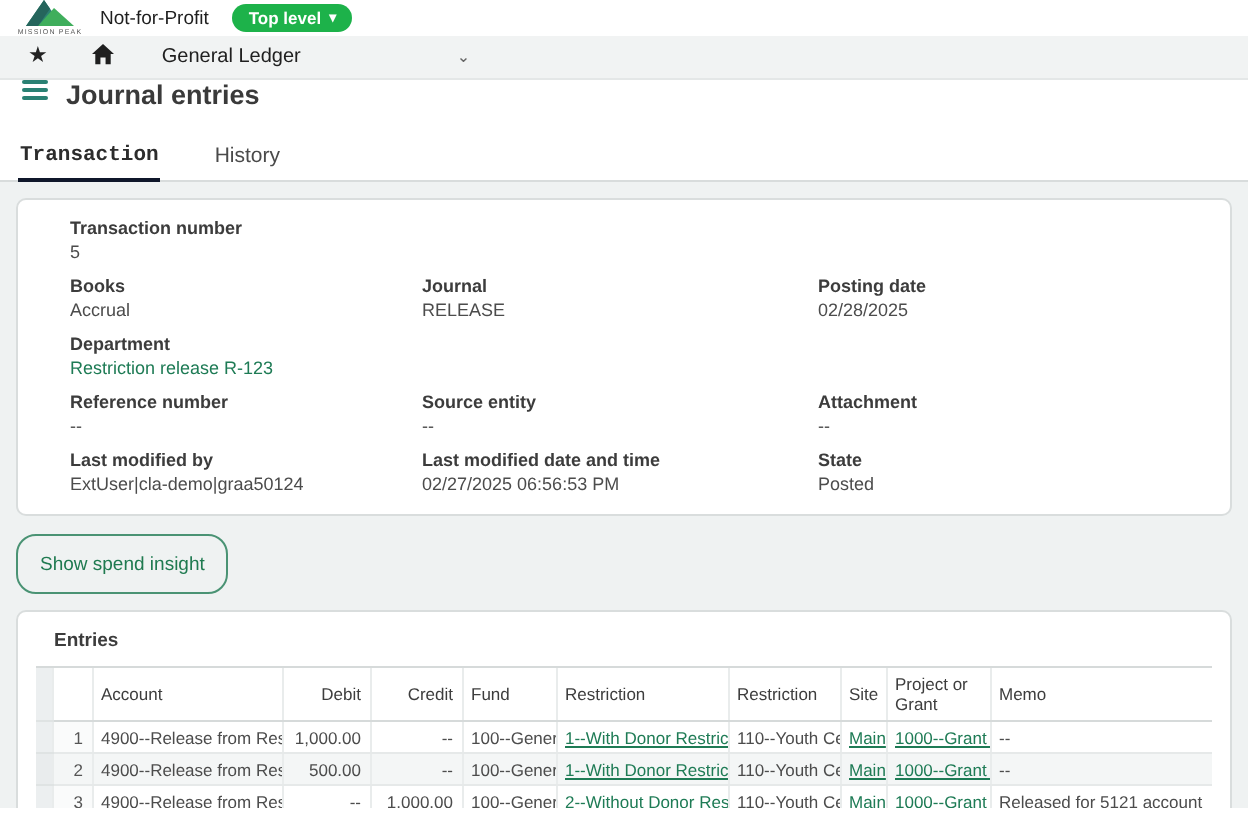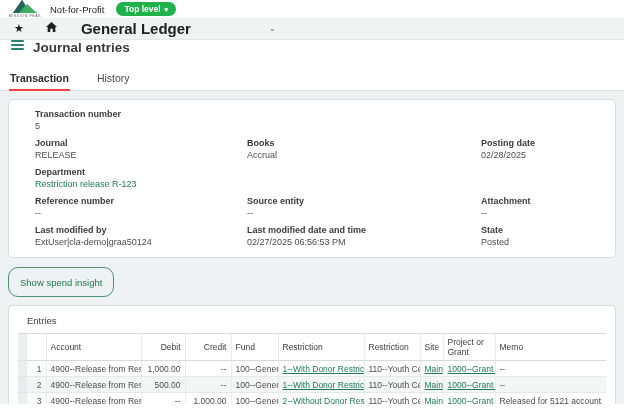--- a/index.html
+++ b/index.html
@@ -16,54 +16,54 @@
     background:#1db24a; color:#fff; border:none; border-radius:8px; height:14px;
     padding:0 8px; font-size:8.5px; font-weight:bold; font-family:"Liberation Sans",sans-serif; cursor:pointer; }
   .entity-pill .chev { font-size:7px; line-height:1; }
 
   
   .navbar { height:22px; background:#f1f3f3; display:flex; align-items:center;
     padding-left:14px; border-bottom:1px solid #e4e7e7; }
   .nav-icon { color:#222; font-size:11px; line-height:1; cursor:pointer; }
   .nav-icon.home { margin-left:22px; }
   .module-select { margin-left:24px; display:flex; align-items:center; cursor:pointer; }
-  .module-label { font-size:15px; font-weight:bold; color:#202020; }
+  .module-label { font-size:10px; font-weight:normal; color:#202020; }
   .module-chev { margin-left:78px; font-size:8px; color:#666; }
 
   
   .titlebar { height:28px; display:flex; gap:9px; padding-left:11px; background:#fff; }
   .hamburger { display:flex; flex-direction:column; gap:2px; }
   .hamburger i { display:block; width:13px; height:2px; background:#2a8173; border-radius:1px; }
   .page-title { font-size:13.5px; font-weight:600; color:#3a3a3a; }
 
   
   .tabs { display:flex; gap:26px; padding-left:9px; border-bottom:1px solid #d8dcdc; background:#fff; }
   .tab { font-size:10.5px; padding:4px 1px 5px; color:#4a4a4a; cursor:pointer; }
-  .tab.active { color:#2c2c2c; font-weight:600; border-bottom:2px solid #ef4444; margin-bottom:-1px; }
+  .tab.active { color:#2c2c2c; font-weight:600; border-bottom:2px solid #0f172a; margin-bottom:-1px;font-family:Liberation Mono, monospace; }
 
   
   .content { background:#eff2f2; height:313px; padding:8px; overflow:hidden; }
-  .panel { background:#fff; border:1px solid #d9dddd; border-radius:5px;gap:36px; }
+  .panel { background:#fff; border:1px solid #d9dddd; border-radius:5px; }
 
   
   .details { padding:9px 10px 10px 26px; display:grid;
     grid-template-columns:176px 198px 1fr; row-gap:7px; }
   .field .flabel { font-size:9px; font-weight:600; color:#3c3c3c; margin-bottom:2px; }
   .field .fvalue { font-size:9px; color:#4c4c4c; }
   a.green-link { color:#1e7b55; cursor:pointer; }
   .span3 { grid-column:1 / span 3; }
 
   
   .spend-btn { margin:9px 0 8px 0; display:inline-flex; align-items:center; height:30px;
     padding:0 11px; background:transparent; border:1px solid #4a9374; border-radius:10px;
     color:#1f7a50; font-size:9.5px; font-family:"Liberation Sans",sans-serif; cursor:pointer; }
 
   
   .entries-panel { padding:7px 9px 4px 9px; }
-  .entries-heading { font-size:9.5px; font-weight:400; color:#3c3c3c; margin:2px 0 7px 9px; }
+  .entries-heading { font-size:9.5px; font-weight:700; color:#3c3c3c; margin:2px 0 7px 9px; }
   table { border-collapse:collapse; width:100%; font-size:8.5px; table-layout:fixed; }
   th { font-weight:400; color:#3d3d3d; text-align:left; padding:3px 4px;
        border-top:1px solid #d6dada; border-bottom:1px solid #d6dada; background:#fff; }
   td { padding:2.5px 4px; border-bottom:1px solid #e6e9e9; color:#4c4c4c;
        overflow:hidden; white-space:nowrap; }
   th + th, td + td { border-left:1px solid #e9ecec; }
   .num-col { text-align:right; color:#555; background:#fafbfb; }
   .gutter-col { background:#eceff0; border-bottom:1px solid #dfe3e3; }
   tr.alt td { background:#f4f6f6; }
   tr.alt td.gutter-col { background:#e9eced; }
@@ -119,26 +119,26 @@
 <div class="content">
 
   
   <section class="panel details">
     <div class="field span3">
       <div class="flabel">Transaction number</div>
       <div class="fvalue">5</div>
     </div>
 
     <div class="field">
+      <div class="flabel">Books</div>
+      <div class="fvalue">Accrual</div>
+    </div>
+    <div class="field">
       <div class="flabel">Journal</div>
       <div class="fvalue">RELEASE</div>
-    </div>
-    <div class="field">
-      <div class="flabel">Books</div>
-      <div class="fvalue">Accrual</div>
     </div>
     <div class="field">
       <div class="flabel">Posting date</div>
       <div class="fvalue">02/28/2025</div>
     </div>
 
     <div class="field span3">
       <div class="flabel">Department</div>
       <div class="fvalue"><a class="green-link">Restriction release R-123</a></div>
     </div>

